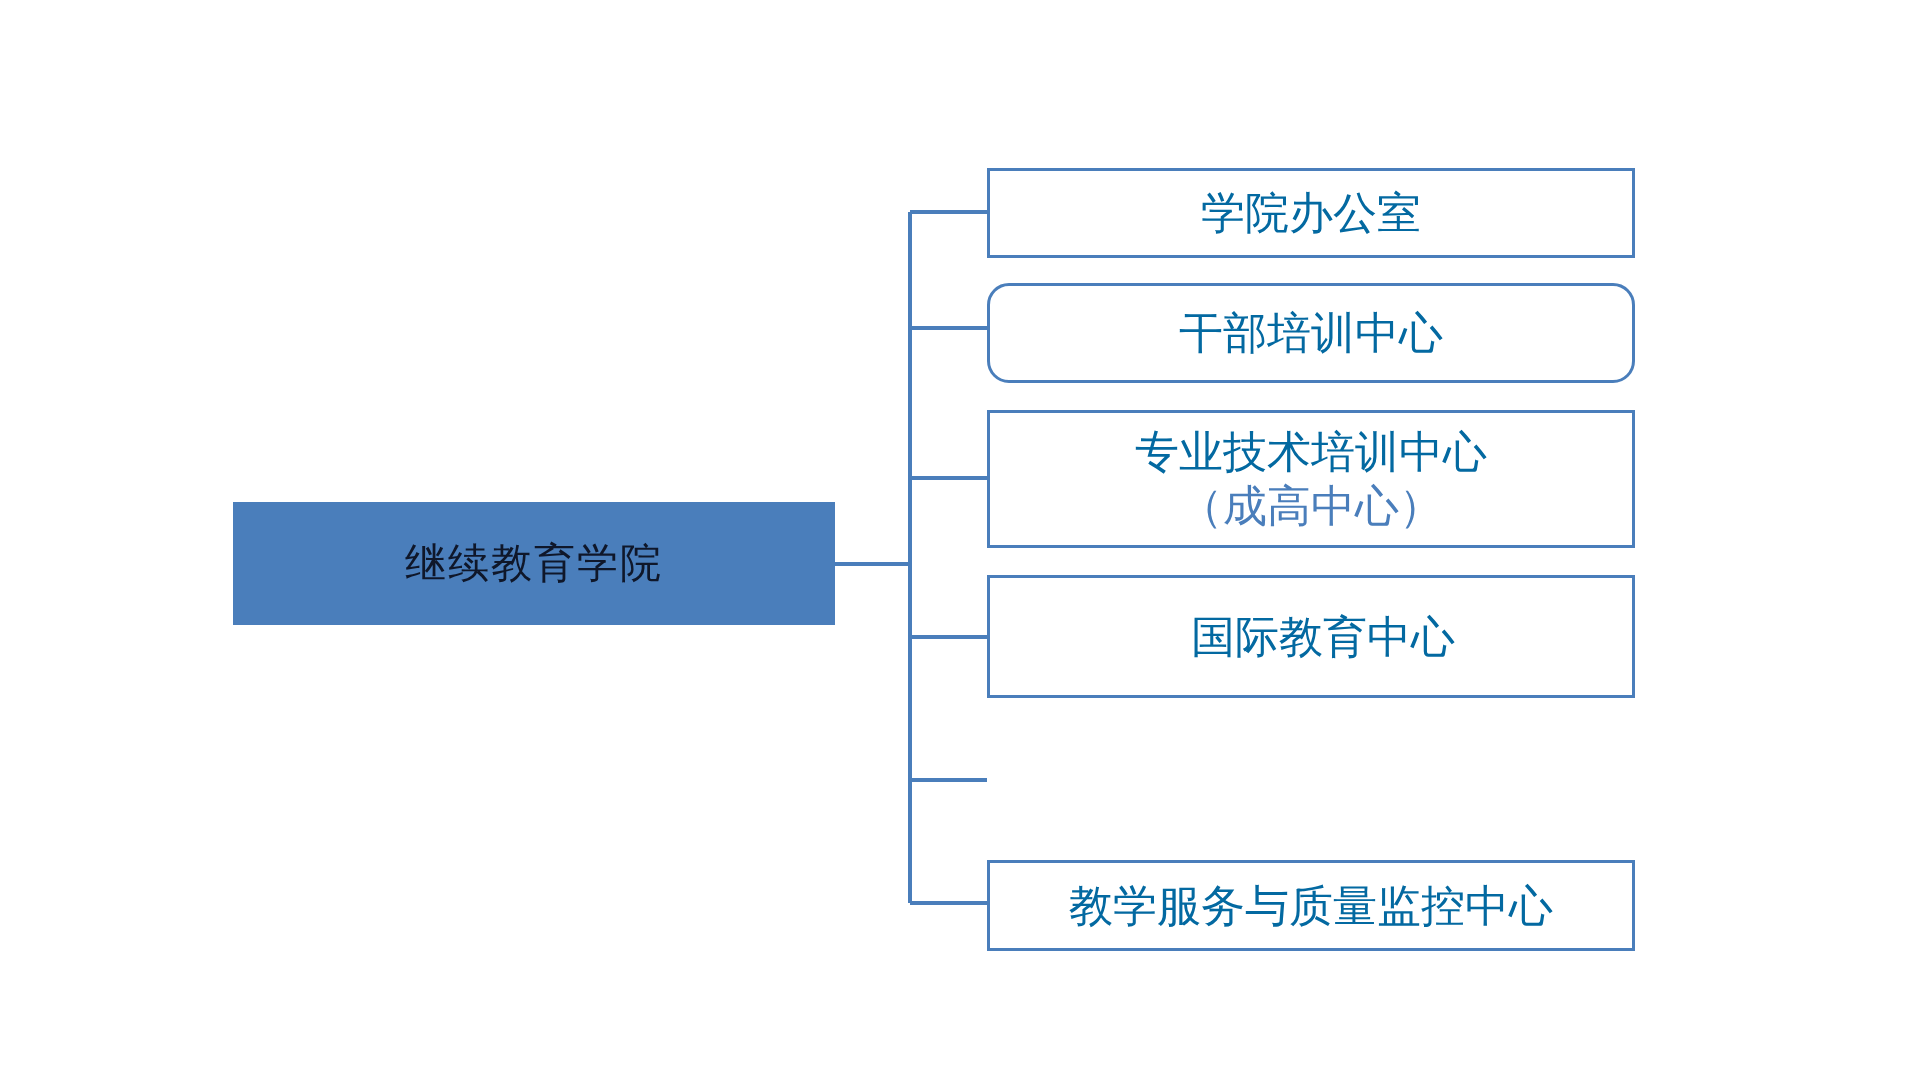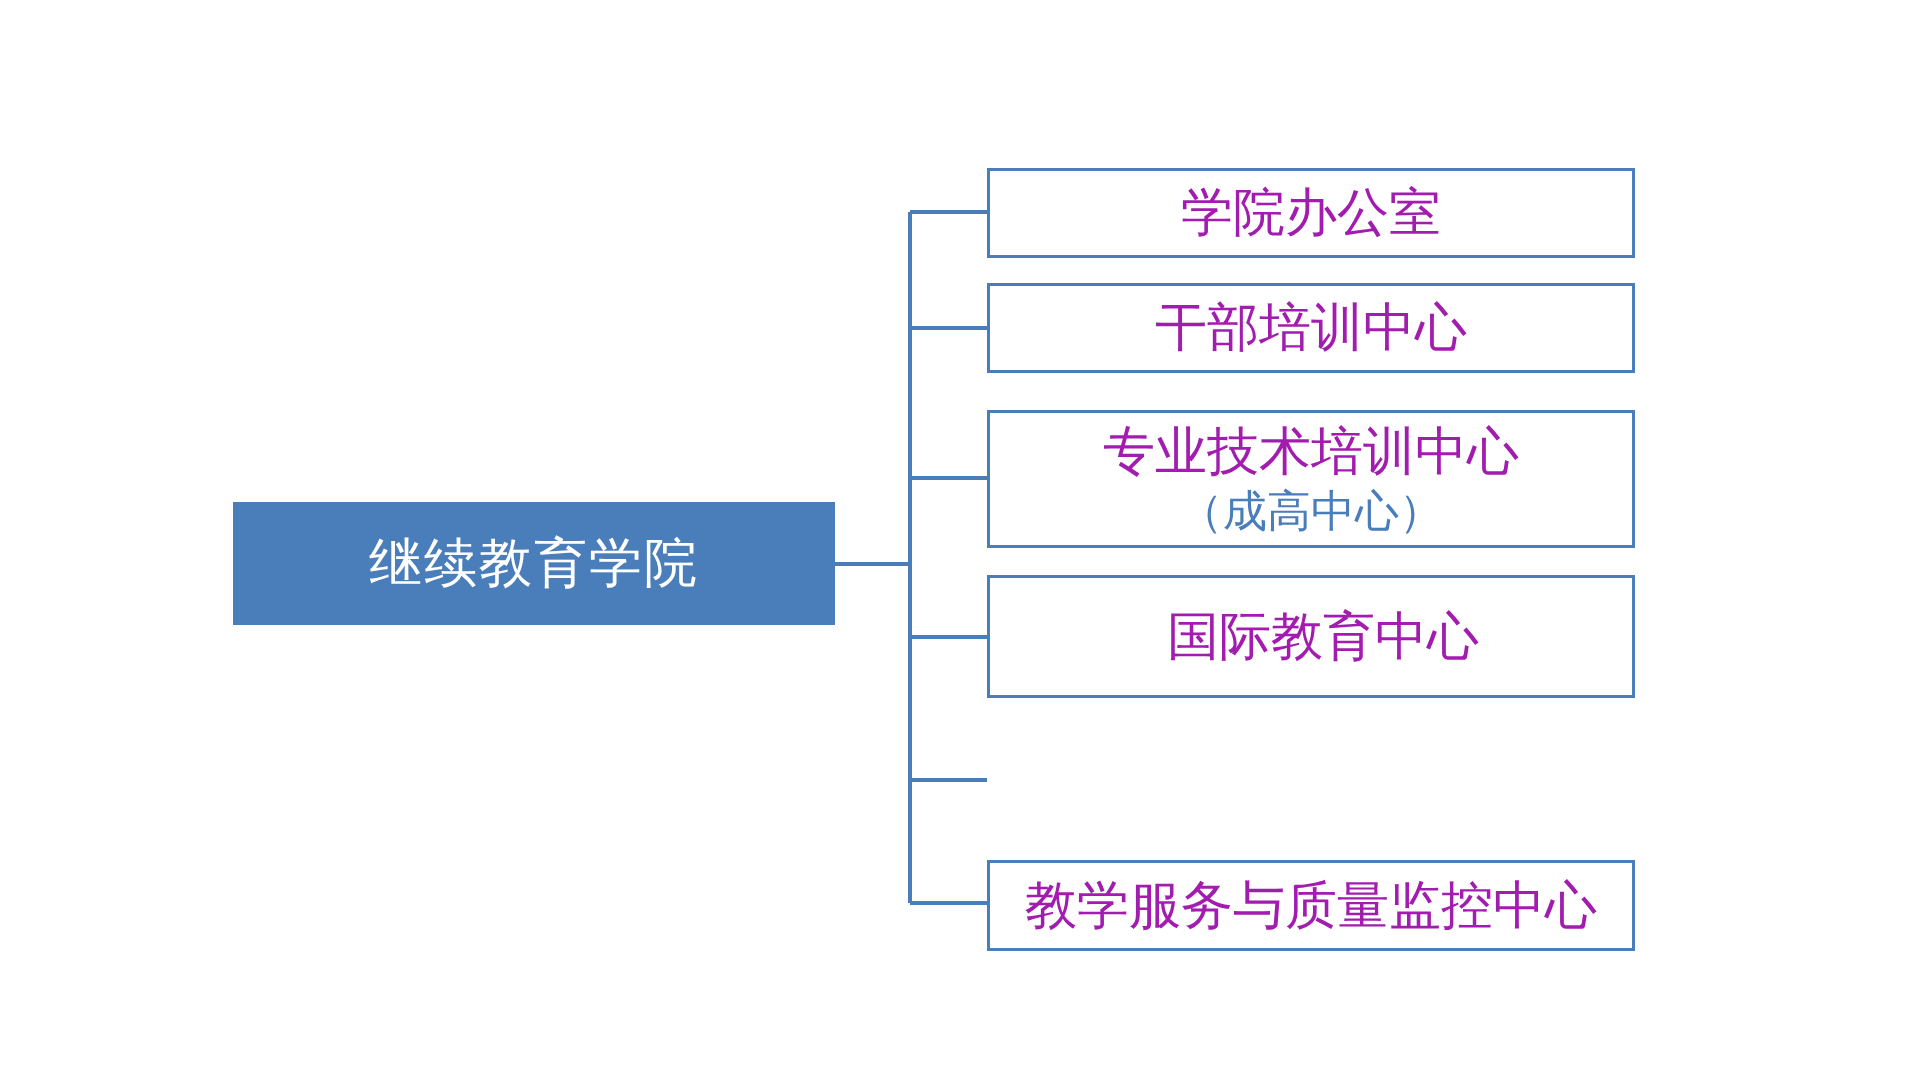--- a/index.html
+++ b/index.html
@@ -33,56 +33,56 @@
     top: 502px;
     width: 602px;
     height: 123px;
     background: #4A7EBB;
     display: flex;
     align-items: center;
     justify-content: center;
     box-sizing: border-box;
   }
   .root-label {
-    color: #ffffff;
-    font-size: 53px;
+    color: #0f172a;
+    font-size: 41px;
     line-height: 1.15;
     letter-spacing: 2px;
     white-space: nowrap;
     text-align: center;
   }
   .child-node {
     position: absolute;
     left: 987px;
     width: 648px;
     border: 3px solid #4A7EBB;
     background: #FFFFFF;
     box-sizing: border-box;
     display: flex;
     align-items: center;
     justify-content: center;
     flex-direction: column;
   }
   .child-label {
-    color: #a21caf;
-    font-size: 52px;
+    color: #0369a1;
+    font-size: 44px;
     line-height: 1.22;
     text-align: center;
     white-space: nowrap;
   }
   .child-sublabel {
     color: #4A7EBB;
     font-size: 44px;
     line-height: 1.22;
     text-align: center;
     white-space: nowrap;
   }
   
   #child-0 { top: 168px;  height: 90px;  }
-  #child-1 { top: 283px;  height: 90px;  }
+  #child-1 { top: 283px;  height: 100px; border-radius: 22px;  }
   #child-2 { top: 410px;  height: 138px; }
   #child-3 { top: 575px;  height: 123px; padding-left: 24px; }
   #child-4 { top: 735px;  height: 90px;  }
   #child-5 { top: 860px;  height: 91px; justify-content: center;  }
 </style>
 </head>
 <body>
 
 <div id="org-chart">
 

